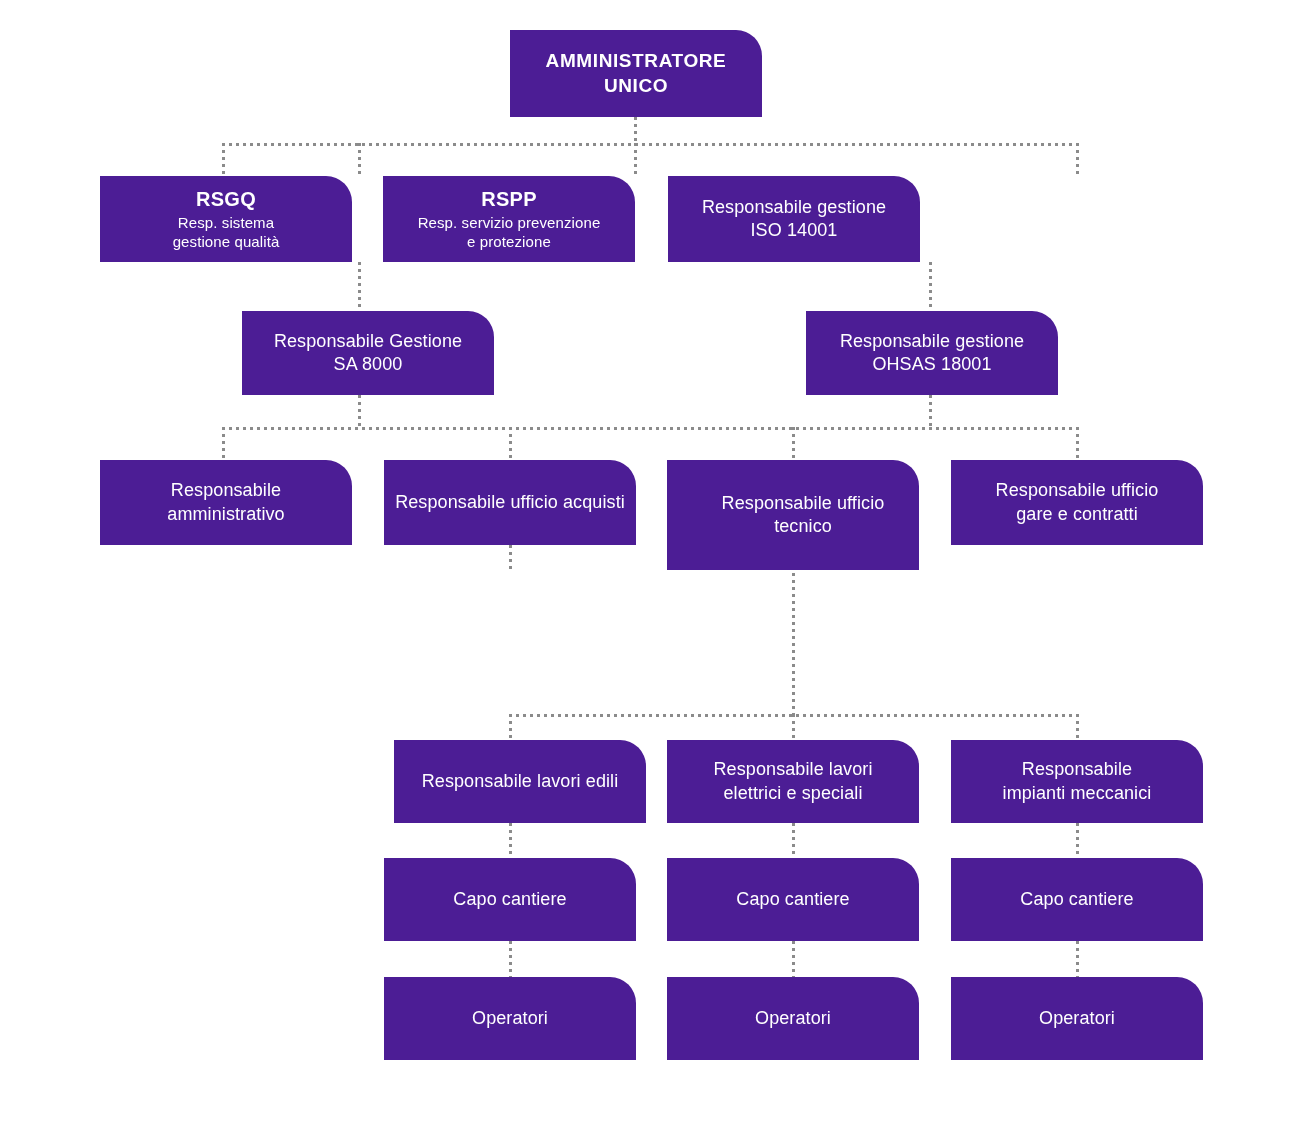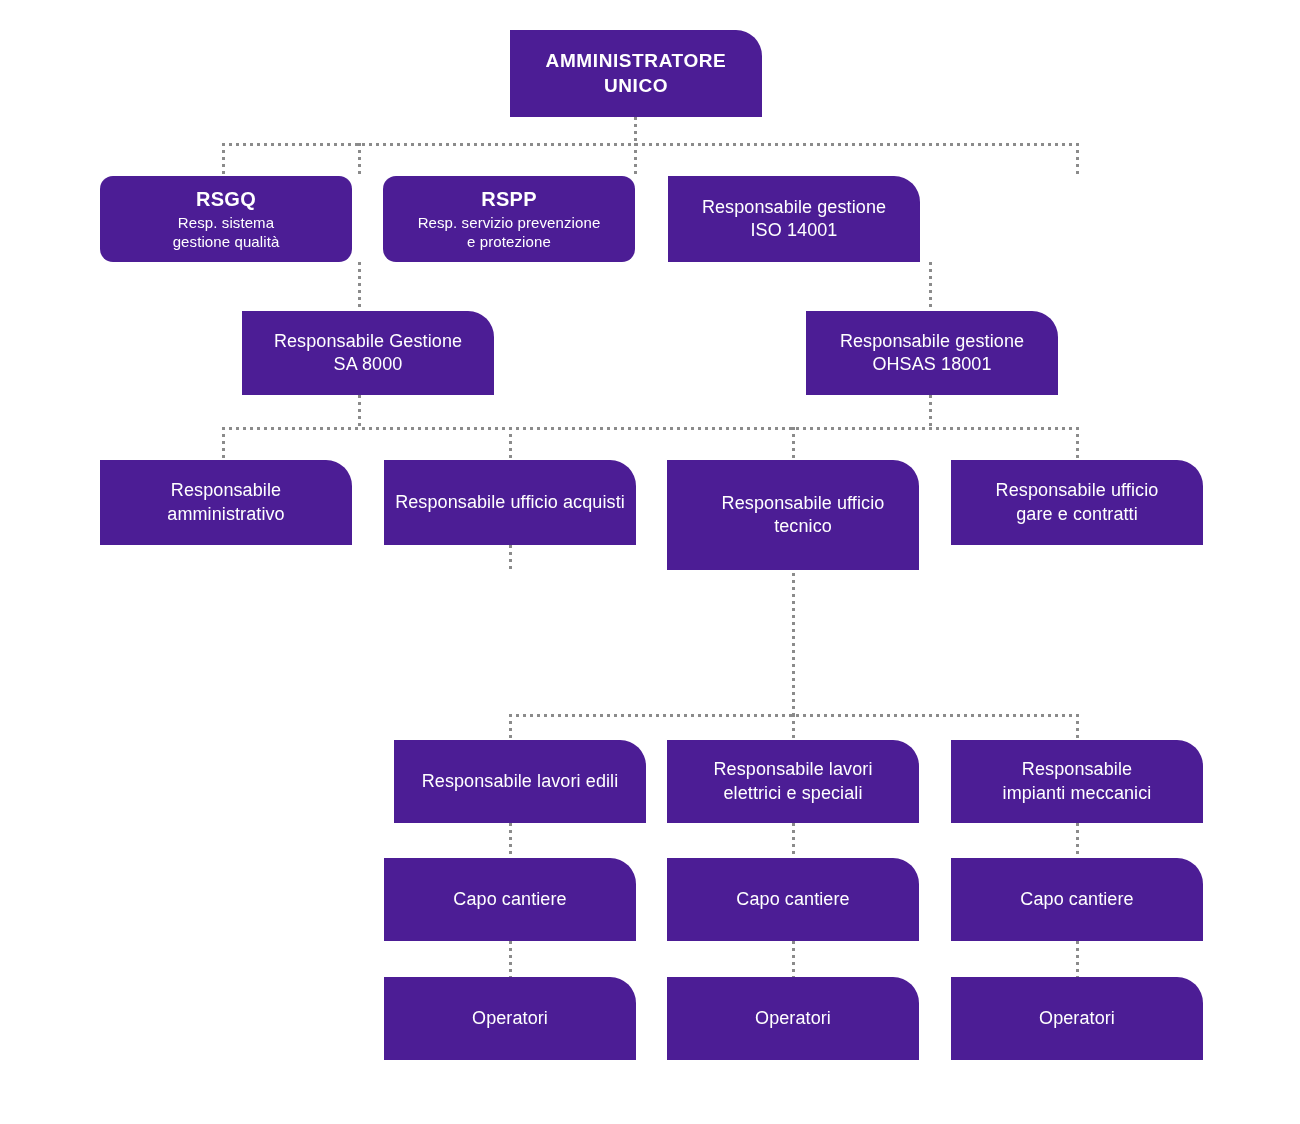--- a/index.html
+++ b/index.html
@@ -29,21 +29,21 @@
     border-top-right-radius: 26px;
     line-height: 1.28;
     letter-spacing: 0.1px;
     z-index: 2;
   }
   .node .txt { display: block; width: 100%; }
   .node .ln { display: block; }
   .node .ln.bold { font-weight: bold; font-size: 20px; letter-spacing: 0.3px; }
   .f-root { font-size: 19px; font-weight: bold; letter-spacing: 0.6px; }
   .f-lg   { font-size: 18px; }
-  .f-md   { font-size: 15px; border-radius: 13px; }
+  .f-md   { font-size: 15px; }
 
   
   .vline {
     position: absolute;
     width: 3px;
     background-image: linear-gradient(to bottom, #8b8b8b 0 3px, rgba(0,0,0,0) 3px 7px);
     background-size: 3px 7px;
     background-repeat: repeat-y;
     z-index: 1;
   }

